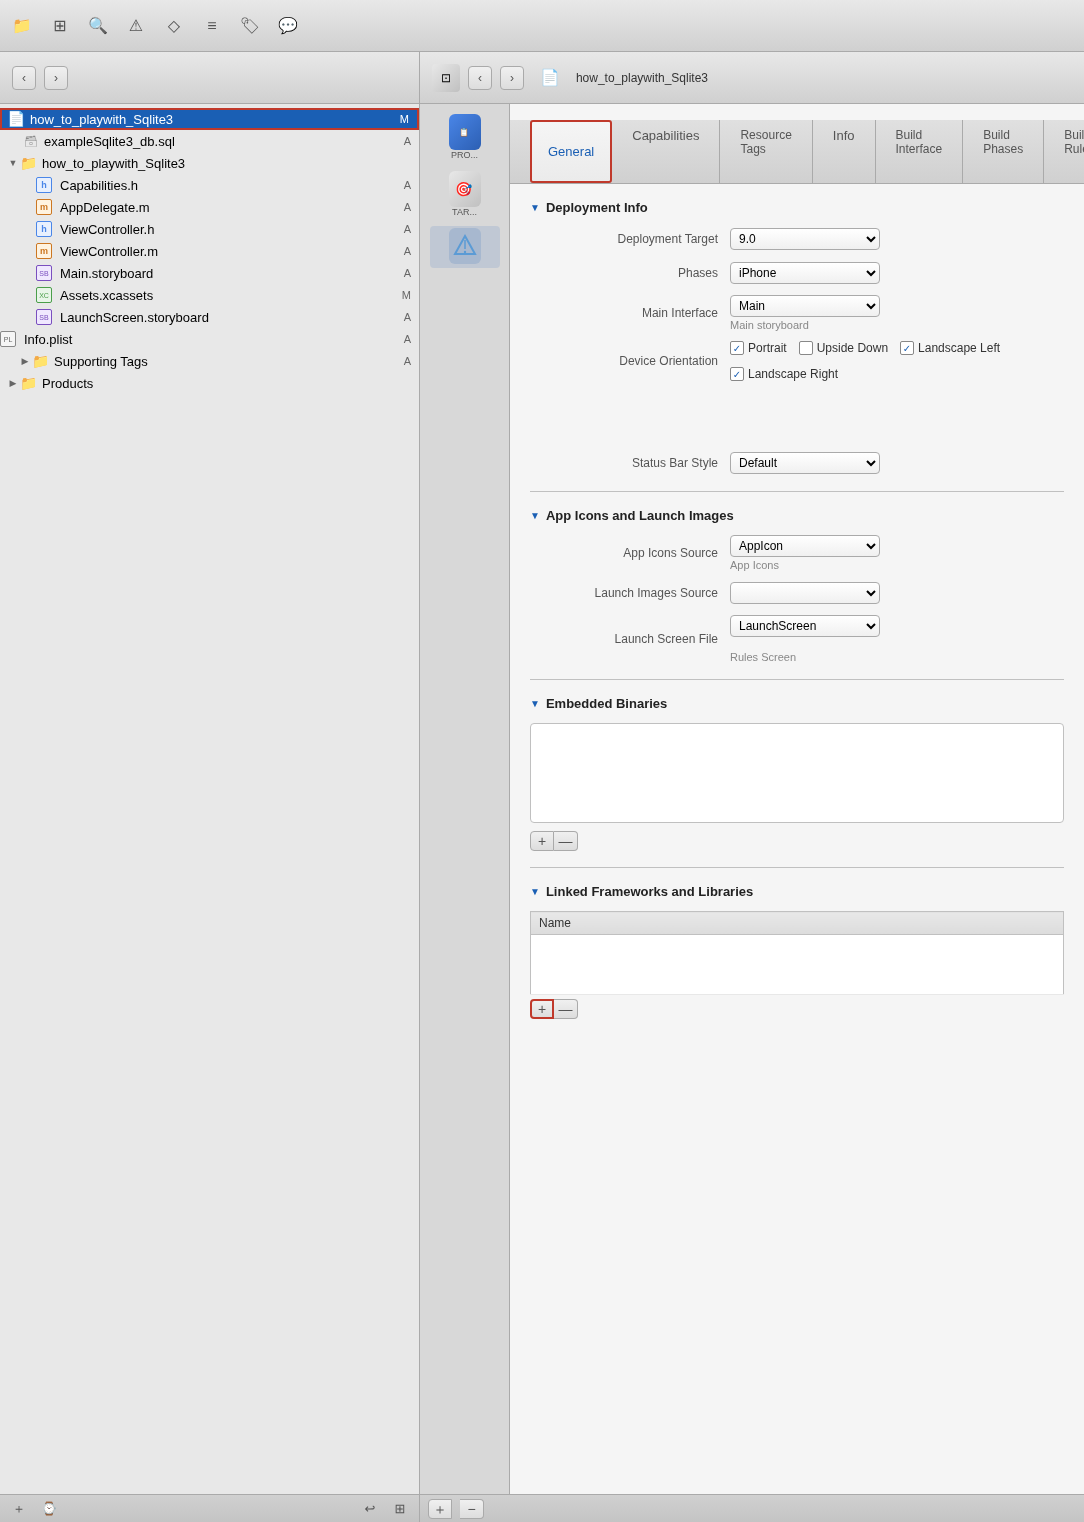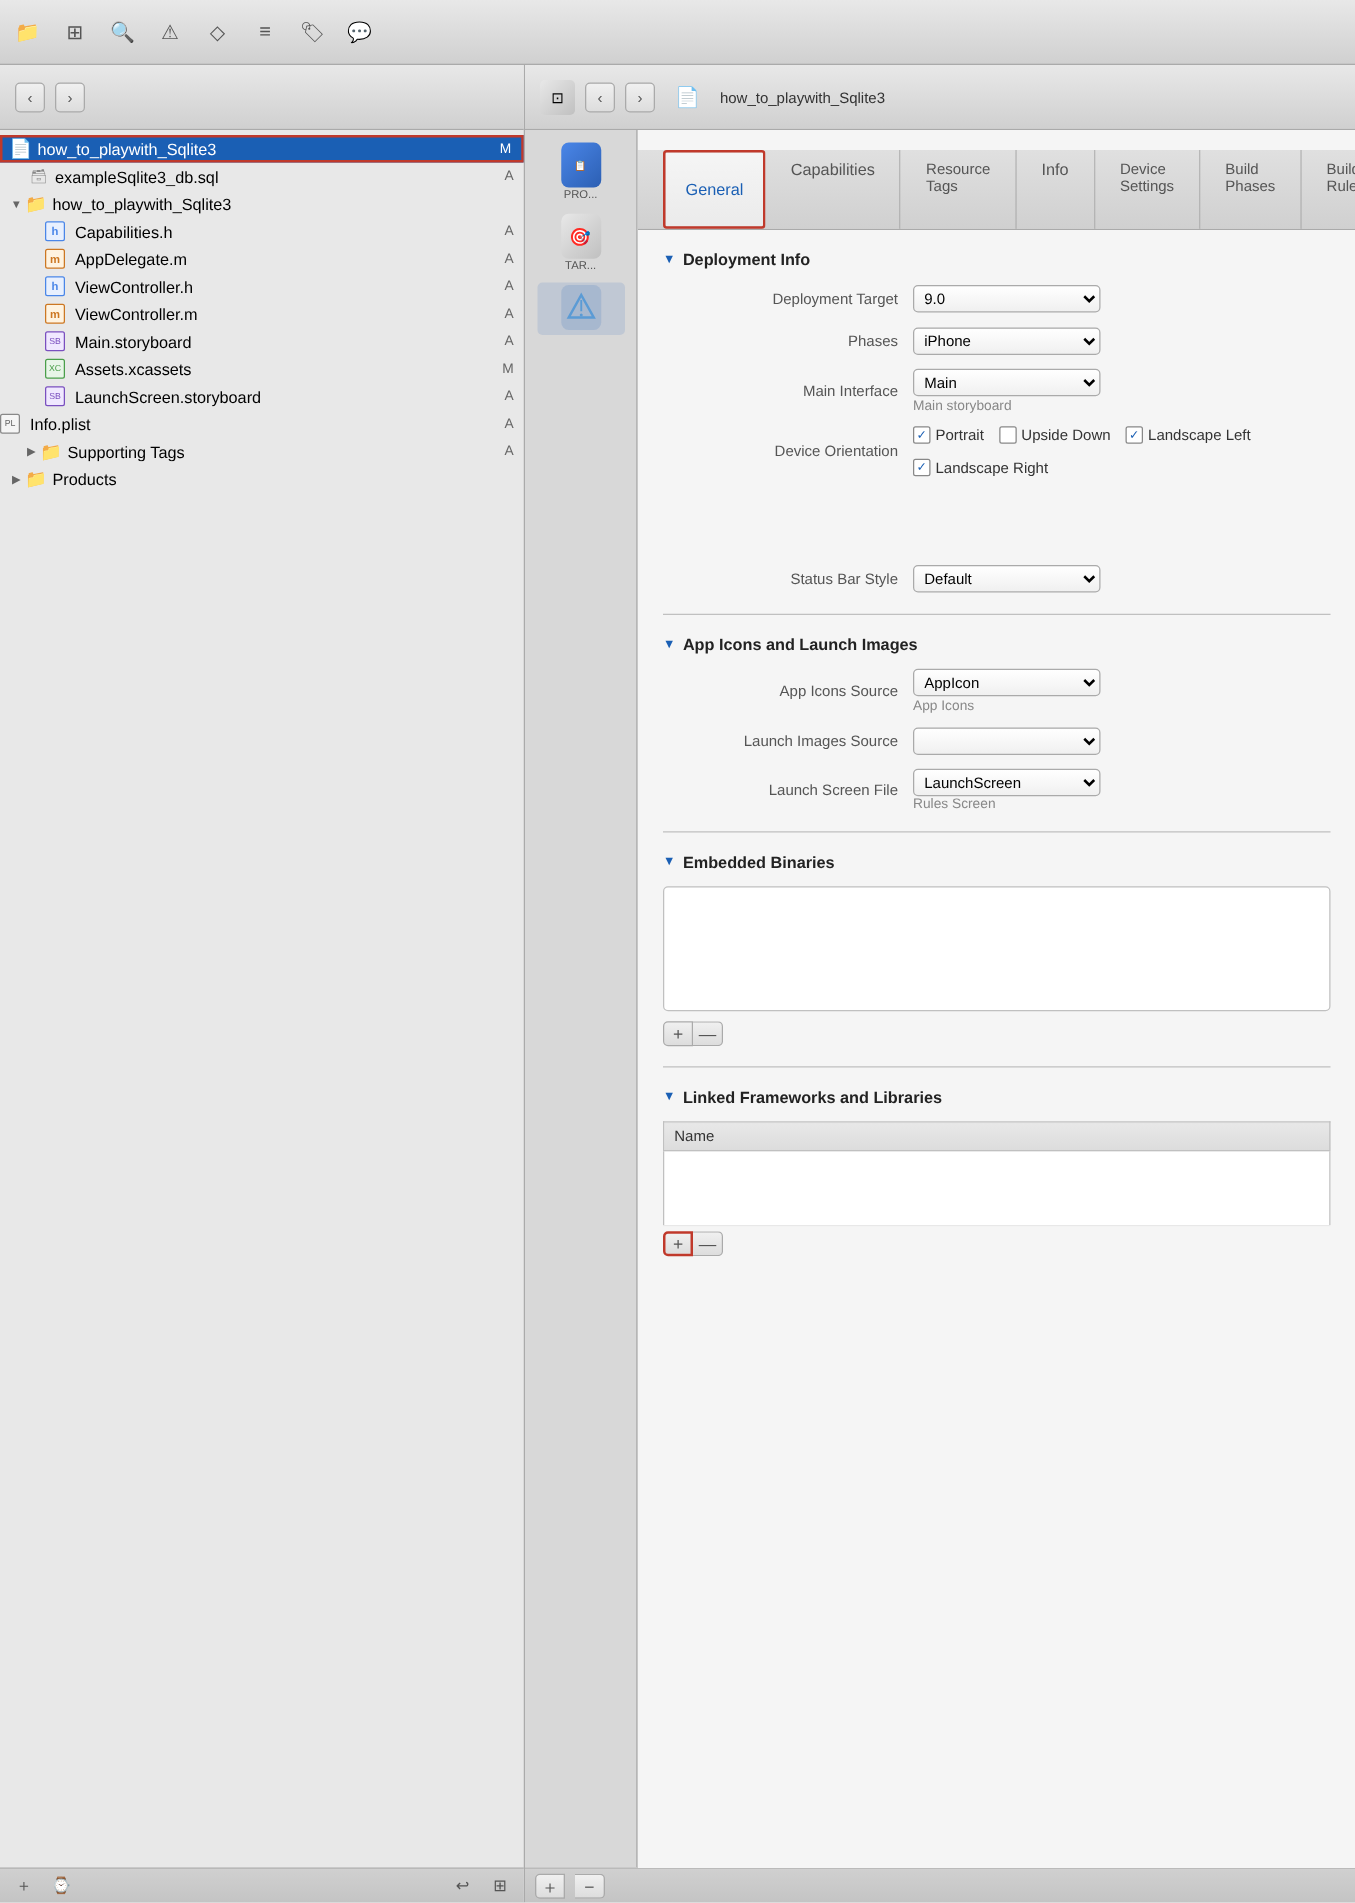--- a/index.html
+++ b/index.html
@@ -590,21 +590,21 @@
 
         <div class="tab-bar" style="margin-bottom:16px;margin-left:-20px;margin-right:-20px;padding-left:20px;">
           <div class="tab-outline">
             <span>General</span>
           </div>
           <div class="tab">
             <span>Capabilities</span>
           </div>
           <div class="tab" style="font-size:12px;">Resource Tags</div>
           <div class="tab">Info</div>
-          <div class="tab" style="font-size:12px;">Device Settings</div>
+          <div class="tab" style="font-size:12px;">Build Interface</div>
           <div class="tab" style="font-size:12px;">Build Phases</div>
           <div class="tab" style="font-size:12px;">Build Rules</div>
         </div>
 
         <div class="section-header">
           <span class="section-disclosure">▼</span>
           <span class="section-title">Deployment Info</span>
         </div>
 
         <div class="form-row">
@@ -686,21 +686,21 @@
 
         <div class="form-row">
           <div class="form-label">Launch Images Source</div>
           <select class="form-select">
             <option></option>
           </select>
         </div>
 
         <div class="form-row">
           <div class="form-label">Launch Screen File</div>
-          <div style="display:flex;flex-direction:column;gap:0;">
+          <div style="display:flex;flex-direction:column;gap:14px;">
             <select class="form-select">
               <option>LaunchScreen</option>
             </select>
             <span style="font-size:11px;color:#888;">Rules Screen</span>
           </div>
         </div>
 
         <hr class="section-divider">
 
         <div class="section-header">

